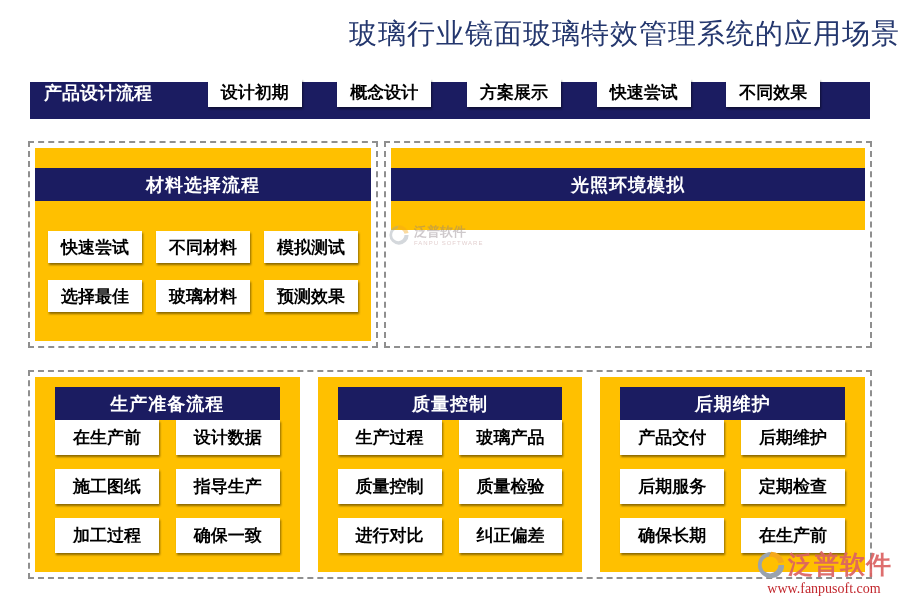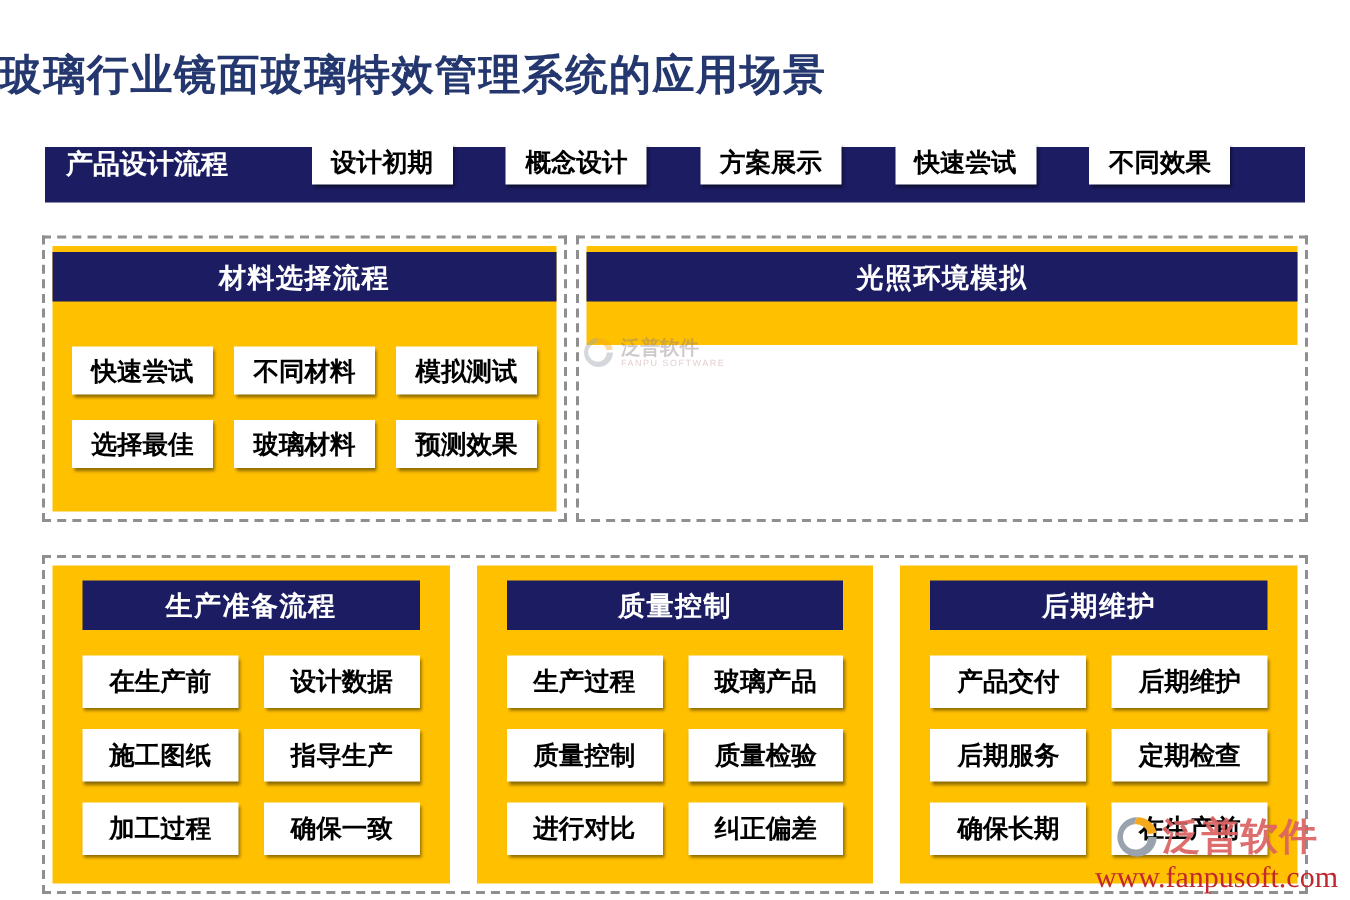--- a/index.html
+++ b/index.html
@@ -1,58 +1,58 @@
 <!DOCTYPE html>
 <html><head>
 <meta charset="utf-8">
 <style>
   html,body { margin:0; padding:0; background:#ffffff; font-family:"Liberation Sans","DejaVu Sans",sans-serif; }
   .page { position:relative; width:900px; height:600px; background:#ffffff; overflow:hidden; }
 
-  .title { padding-top:31px; text-align:left; font-size:28px; font-weight:bold; color:#24376e; letter-spacing:1px; }
+  .title { padding-top:15px; text-align:right; font-size:28px; font-weight:normal; color:#24376e; letter-spacing:1px; }
 
   
   .topbar { margin:29px 30px 0 30px; height:37px; background:#1b1c61; display:flex; align-items:center; padding:0 14px 16px 8px; box-sizing:border-box; }
   .topbar-label { color:#ffffff; font-weight:bold; font-size:18px; white-space:nowrap; padding:0 6px; }
   .topbar-buttons { flex:1; display:flex; justify-content:space-evenly; align-items:center; margin-left:14px; }
 
   .chip { background:#ffffff; color:#000000; font-weight:bold; font-size:17px; display:flex; align-items:center; justify-content:center; box-shadow:1px 2px 2px rgba(0,0,0,0.45); white-space:nowrap; }
   .topbar .chip { width:94px; height:28px; }
 
   
   .mid-row { display:flex; margin:22px 28px 0 28px; gap:6px; }
   .panel { border:2px dashed #8f8f8f; padding:5px; box-sizing:border-box; background:#ffffff; }
   .panel-material { width:350px; flex:0 0 auto; }
   .panel-lighting { flex:1; }
 
   .ybox { background:#ffc000; padding:4px 0 29px 0; }
-  .ybox-header { background:#1b1c61; height:33px; display:flex; align-items:center; justify-content:center; color:#ffffff; font-weight:bold; font-size:18px; letter-spacing:1px; }
+  .ybox-header { background:#1b1c61; height:33px; display:flex; align-items:center; justify-content:center; color:#ffffff; font-weight:bold; font-size:18px; letter-spacing:1px;margin-top:16px; }
   .grid3 { display:grid; grid-template-columns:repeat(3,1fr); gap:17px 14px; margin:30px 13px 0 13px; }
   .grid3 .chip { height:32px; }
 
   
   .bottom-panel { margin:22px 28px 0 28px; border:2px dashed #8f8f8f; padding:5px; display:flex; gap:18px; box-sizing:border-box; }
   .bbox { flex:1; background:#ffc000; padding:10px 20px 19px 20px; }
-  .bbox-header { background:#1b1c61; height:33px; display:flex; align-items:center; justify-content:center; color:#ffffff; font-weight:bold; font-size:18px; letter-spacing:1px; margin-bottom:17px; }
+  .bbox-header { background:#1b1c61; height:33px; display:flex; align-items:center; justify-content:center; color:#ffffff; font-weight:bold; font-size:18px; letter-spacing:1px; }
   .grid2 { display:grid; grid-template-columns:1fr 1fr; gap:14px 17px; }
   .grid2 .chip { height:35px; }
 
   
   .wm-center { position:absolute; left:388px; top:224px; display:flex; align-items:center; gap:4px; opacity:0.42; pointer-events:none; }
   .wm-center .wm-logo { width:22px; height:22px; }
   .wm-center .wm-texts { display:flex; flex-direction:column; line-height:1; }
   .wm-center .wm-brand-sm { font-size:13px; font-weight:bold; color:#8d7f86; }
   .wm-center .wm-sub-sm { font-size:6px; color:#b98a8a; letter-spacing:1px; margin-top:2px; }
 
   
   .wm-br { position:absolute; right:8px; bottom:3px; text-align:center; }
   .wm-br .wm-row { display:flex; align-items:center; justify-content:center; gap:2px; }
   .wm-br .wm-logo { width:30px; height:30px; }
   .wm-br .wm-brand { font-size:25px; font-weight:bold; color:rgba(219,98,98,0.92); letter-spacing:1px; }
-  .wm-br .wm-url { font-family:"Liberation Serif","DejaVu Serif",serif; font-size:20px; color:#c2272d; margin-top:0px; }
+  .wm-br .wm-url { font-family:"Liberation Serif","DejaVu Serif",serif; font-size:14px; color:#c2272d; margin-top:0px; }
 </style>
 </head>
 <body>
 
 <div class="page">
 
   <div class="title">玻璃行业镜面玻璃特效管理系统的应用场景</div>
 
   <div class="topbar">
     <div class="topbar-label">产品设计流程</div>

